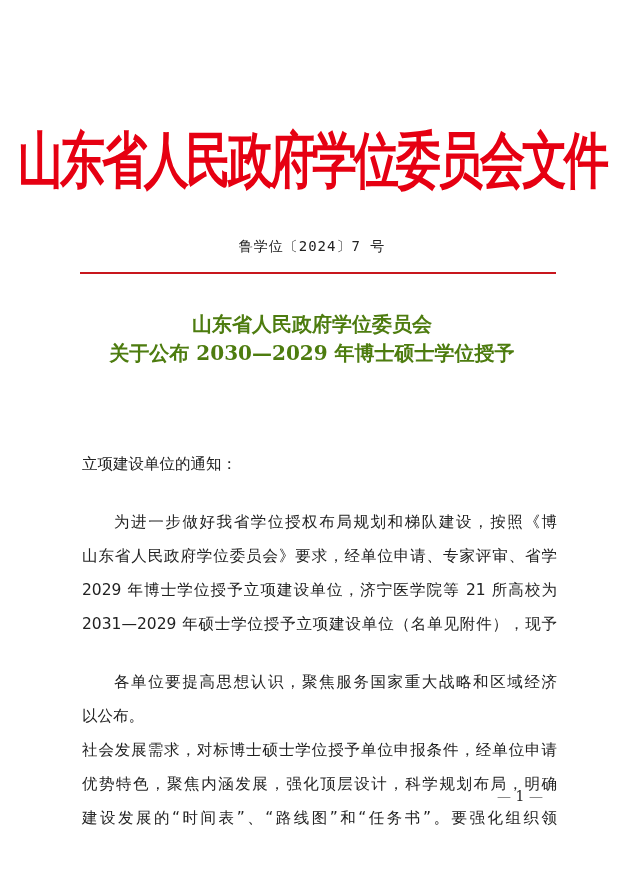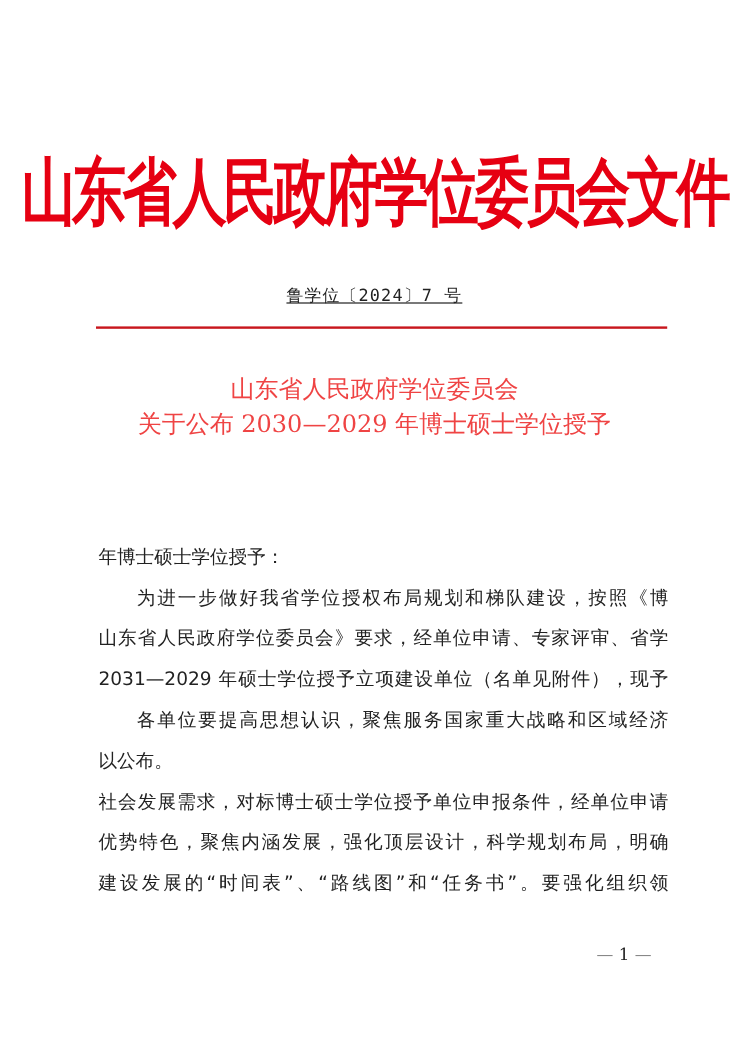--- a/index.html
+++ b/index.html
@@ -33,61 +33,60 @@
     .doc-number {
       position: absolute;
       left: 0;
       top: 238px;
       width: 624px;
       text-align: center;
       font-family: "DejaVu Sans Mono", "Liberation Mono", monospace;
       font-size: 14px;
       letter-spacing: 1px;
       color: #222;
-      text-decoration: underline;
     }
     .red-rule {
       position: absolute;
       left: 80px;
       top: 272px;
       width: 476px;
       height: 2px;
       background: #c8161d;
     }
     .title-block {
       position: absolute;
       left: 0;
       top: 310px;
       width: 624px;
       text-align: center;
       font-family: "DejaVu Serif", "Liberation Serif", serif;
-      font-weight: normal;
+      font-weight: bold;
       font-size: 20px;
       line-height: 29px;
-      color: #ef4444;
+      color: #4d7c0f;
     }
     .title-block div { white-space: nowrap; }
     .body-text {
       position: absolute;
       left: 82px;
       top: 447px;
       width: 475px;
       font-family: "DejaVu Sans", "Liberation Sans", sans-serif;
       font-size: 15.5px;
       line-height: 34px;
       color: #222;
     }
     .body-line {
       white-space: nowrap;
       text-align: justify;
       text-align-last: justify;
       height: 34px;
     }
     .body-line.left { text-align-last: left; }
-    .body-line.indent { padding-left: 32px; }
+    .body-line.indent { padding-left: 32px; margin-top: 24px; }
     .page-number {
       position: absolute;
       left: 480px;
       top: 788px;
       width: 80px;
       text-align: center;
       font-family: "DejaVu Serif", "Liberation Serif", serif;
       font-size: 14px;
       color: #222;
     }
@@ -101,24 +100,25 @@
 <div class="doc-number">鲁学位〔2024〕7 号</div>
 
 <div class="red-rule"></div>
 
 <div class="title-block">
   <div>山东省人民政府学位委员会</div>
   <div>关于公布 2030—2029 年博士硕士学位授予</div>
 </div>
 
 <div class="body-text">
-  <div class="body-line left">年博士硕士学位授予：</div>
+  <div class="body-line left">立项建设单位的通知：</div>
 
   <div class="body-line indent">为进一步做好我省学位授权布局规划和梯队建设，按照《博</div>
   <div class="body-line">山东省人民政府学位委员会》要求，经单位申请、专家评审、省学</div>
+  <div class="body-line">2029 年博士学位授予立项建设单位，济宁医学院等 21 所高校为</div>
   <div class="body-line">2031—2029 年硕士学位授予立项建设单位（名单见附件），现予</div>
   <div class="body-line indent">各单位要提高思想认识，聚焦服务国家重大战略和区域经济</div>
 
   <div class="body-line left">以公布。</div>
   <div class="body-line">社会发展需求，对标博士硕士学位授予单位申报条件，经单位申请</div>
   <div class="body-line">优势特色，聚焦内涵发展，强化顶层设计，科学规划布局，明确</div>
   <div class="body-line">建设发展的“时间表”、“路线图”和“任务书”。要强化组织领</div>
 </div>
 
 <div class="page-number">

